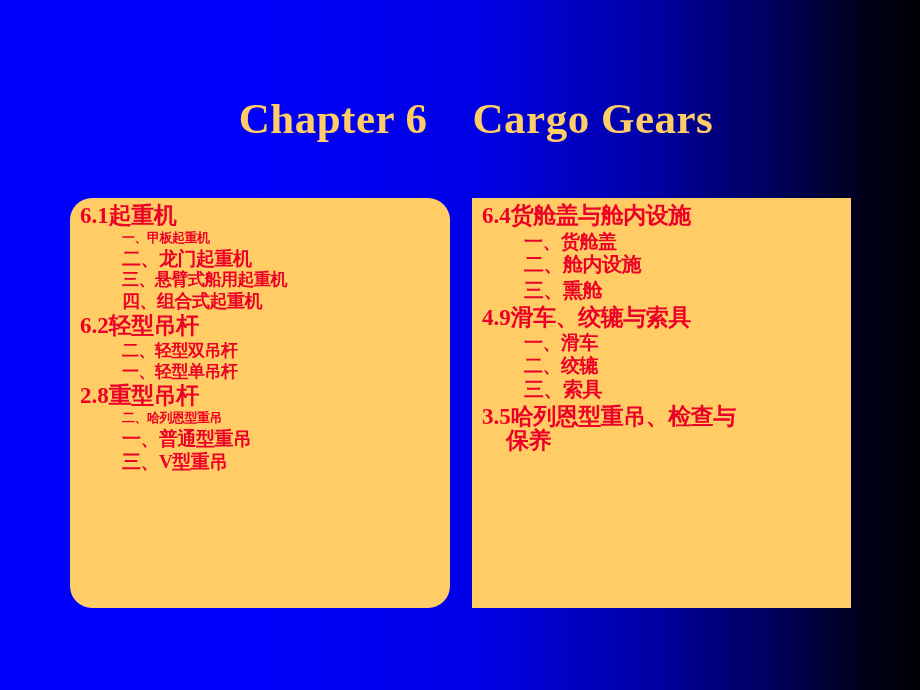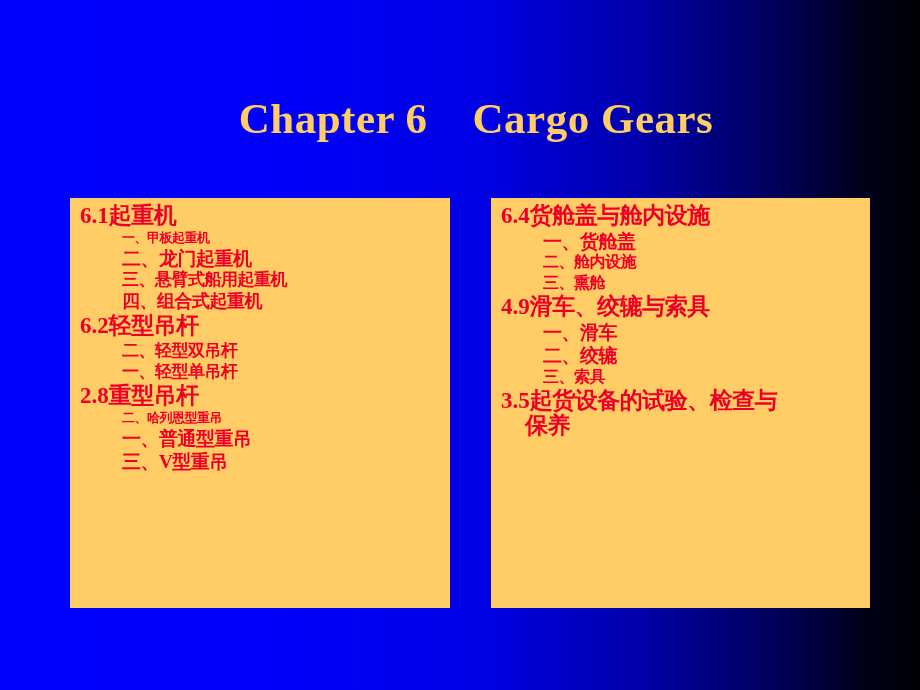--- a/index.html
+++ b/index.html
@@ -46,22 +46,22 @@
   
   .box {
     position: absolute;
     top: 198px;
     height: 410px;
     background: #FFCC66;
     box-sizing: border-box;
     padding: 4px 8px 0 8px;
     overflow: hidden;
   }
-  .box-left  { left: 70px;  width: 380px; }
-  .box-right { left: 491px; width: 379px; }
+  .box-left  { left: 70px;  width: 380px; border-radius: 22px; }
+  .box-right { left: 472px; width: 379px; }
 
   
   .entry {
     color: #EC0028;
     white-space: pre;
     margin: 0;
   }
 
   
   .lvl1 {
@@ -91,21 +91,21 @@
     padding-left: 44px;
     line-height: 1.2;
     letter-spacing: -0.5px;
   }
   .lvl2 .serif {
     font-family: "Liberation Serif", "DejaVu Serif", serif;
     font-weight: bold;
   }
 
   .s15 { font-size: 13px; line-height: 1.30; }
-  .s16 { font-size: 16px; line-height: 1.28; }
+  .s16 { font-size: 20px; line-height: 1.28; }
   .s17 { font-size: 17px; line-height: 1.24; }
   .s18 { font-size: 18px; line-height: 1.22; }
   .s19 { font-size: 19px; line-height: 1.20; }
 </style>
 </head>
 <body>
 
 <div class="slide">
 
   <div class="slide-title">Chapter 6    Cargo Gears</div>
@@ -139,18 +139,18 @@
     <div class="entry lvl2 s19">一、货舱盖</div>
     <div class="entry lvl2 s16">二、舱内设施</div>
     <div class="entry lvl2 s16">三、熏舱</div>
 
     <div class="entry lvl1"><span>4.9</span><span class="cjk">滑车、绞辘与索具</span></div>
 
     <div class="entry lvl2 s19">一、滑车</div>
     <div class="entry lvl2 s19">二、绞辘</div>
     <div class="entry lvl2 s16">三、索具</div>
 
-    <div class="entry lvl1"><span>3.5</span><span class="cjk">起货设备的试验、检查与</span></div>
+    <div class="entry lvl1"><span>3.5</span><span class="cjk">哈列恩型重吊、检查与</span></div>
     <div class="entry lvl1 wrap2"><span class="cjk">保养</span></div>
 
   </div>
 
 </div>
 
 </body></html>

